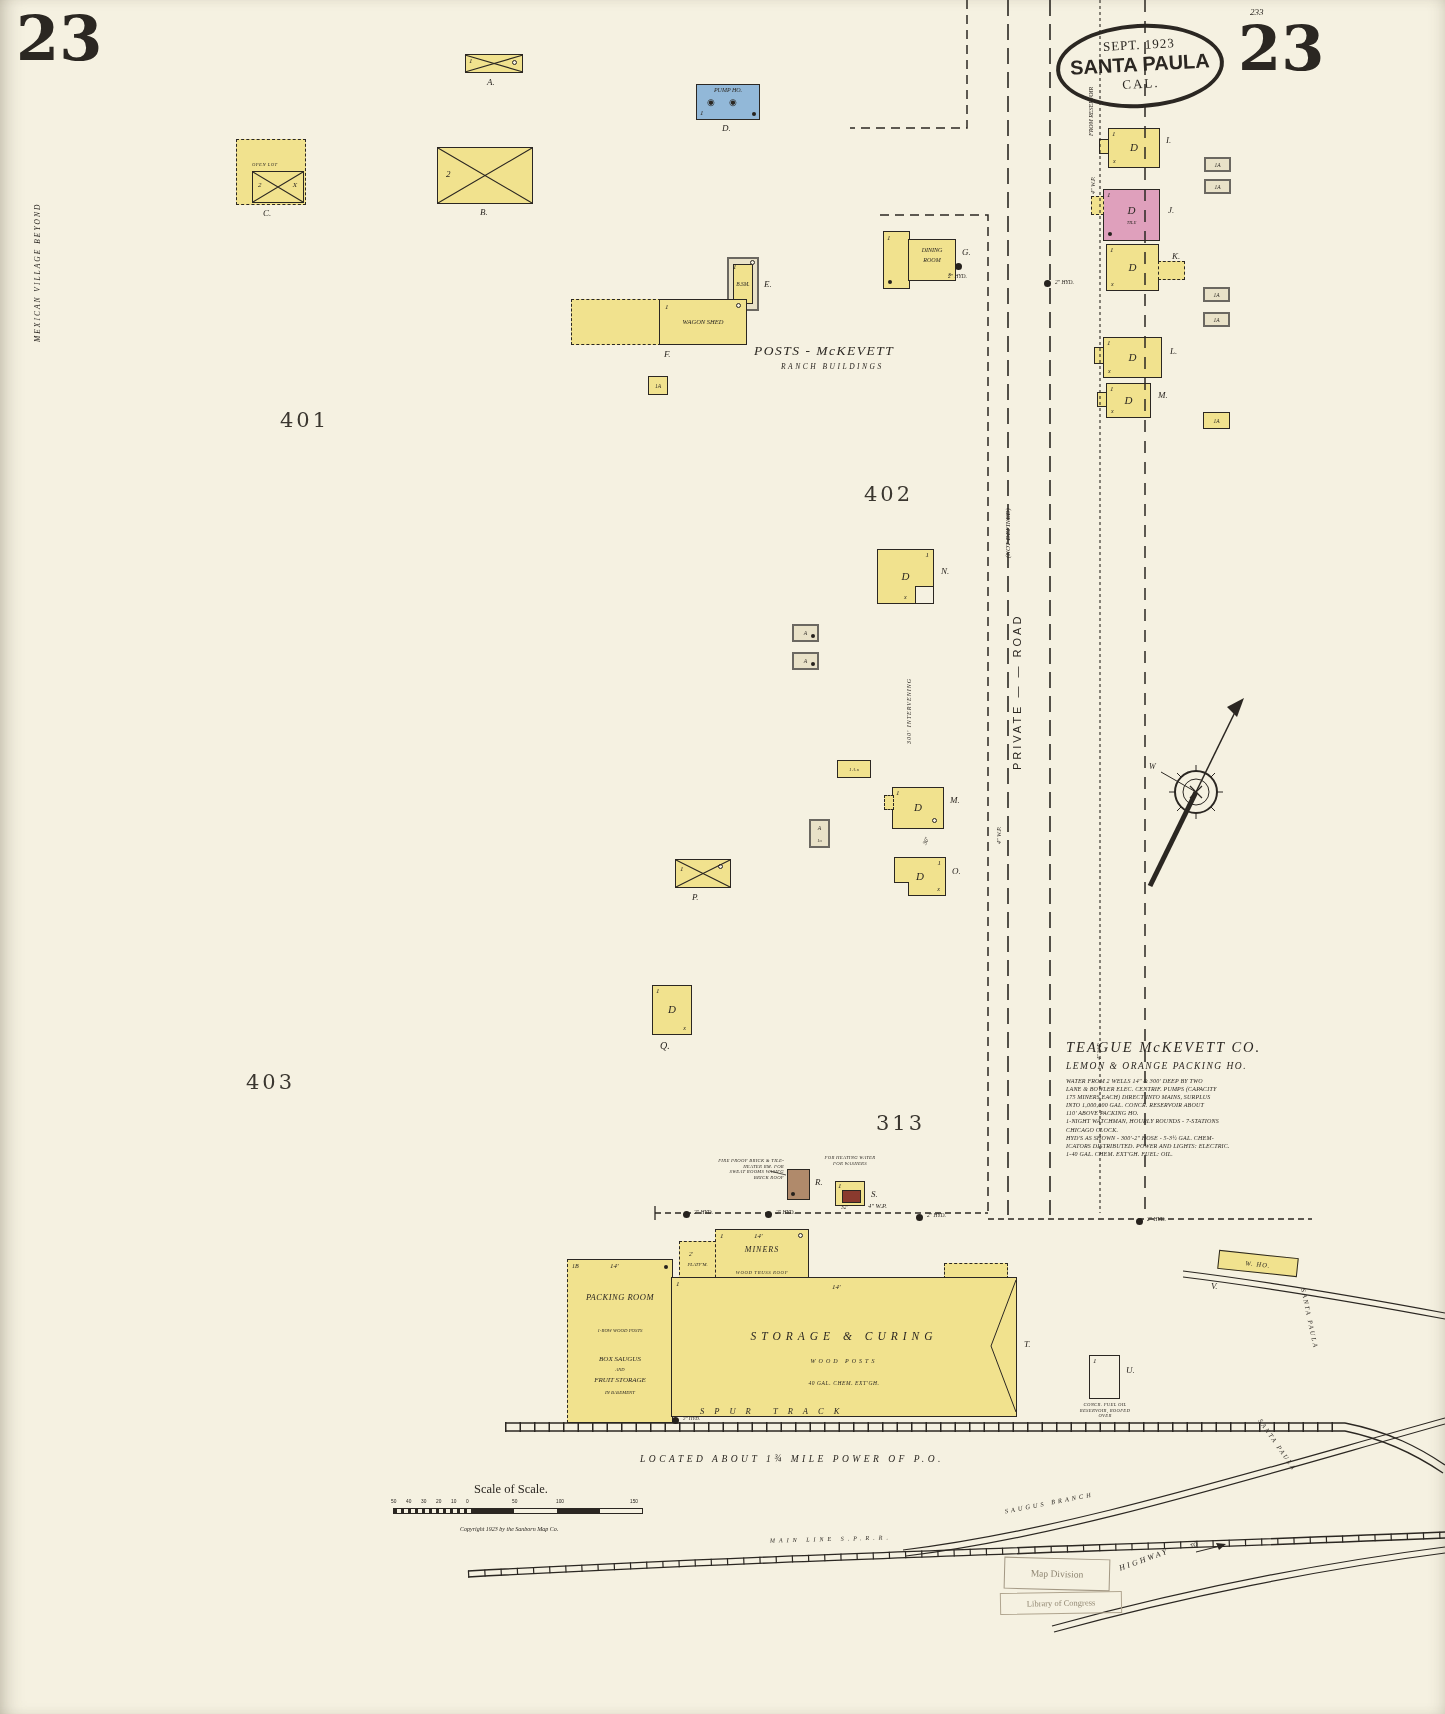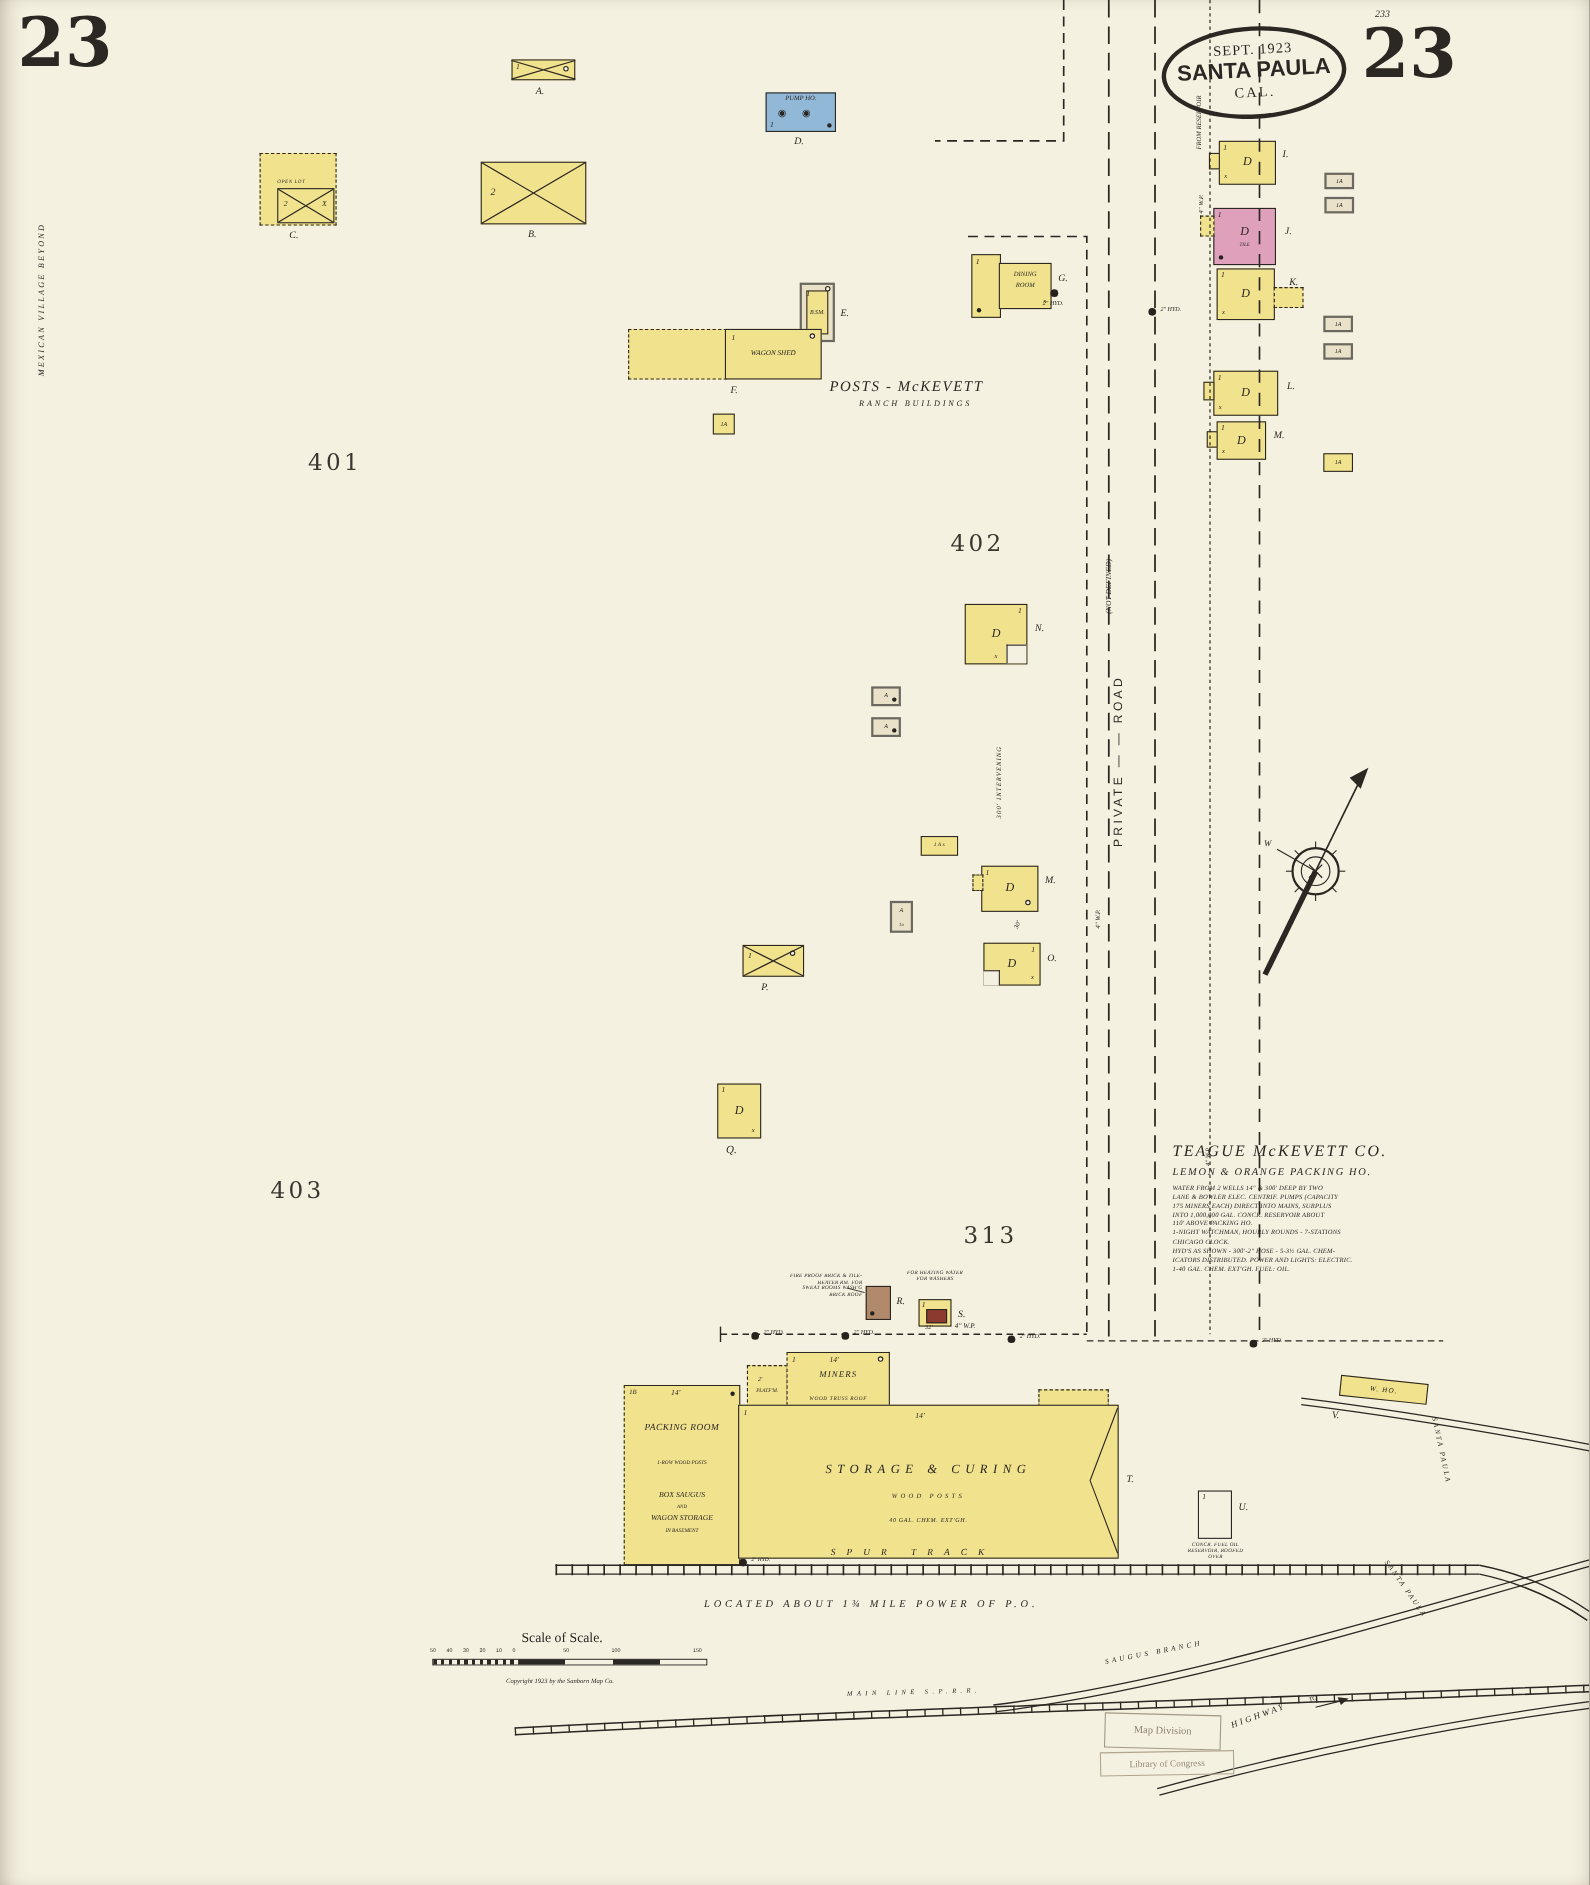--- a/index.html
+++ b/index.html
@@ -310,21 +310,21 @@
   <span class="oc" style="left:798px;top:1233px;"></span>
 
   <div class="bld" style="left:567px;top:1259px;width:106px;height:164px;border-left-style:dashed;">
     <span class="bn" style="left:4px;top:3px;font-size:6px;">1B</span>
     <span class="bn" style="left:42px;top:3px;">14'</span>
     <span class="sdot" style="right:4px;top:5px;"></span>
     <div style="position:absolute;left:0;right:0;top:32px;text-align:center;font:italic 8.5px 'Liberation Serif',serif;letter-spacing:.5px;">PACKING ROOM</div>
     <div style="position:absolute;left:0;right:0;top:68px;text-align:center;font:italic 4.8px 'Liberation Serif',serif;">1-ROW WOOD POSTS</div>
     <div style="position:absolute;left:0;right:0;top:95px;text-align:center;font:italic 7px 'Liberation Serif',serif;">BOX SAUGUS</div>
     <div style="position:absolute;left:0;right:0;top:107px;text-align:center;font:italic 4.5px 'Liberation Serif',serif;">AND</div>
-    <div style="position:absolute;left:0;right:0;top:116px;text-align:center;font:italic 7px 'Liberation Serif',serif;">WAGON STORAGE</div>
+    <div style="position:absolute;left:0;right:0;top:116px;text-align:center;font:italic 7px 'Liberation Serif',serif;">FRUIT STORAGE</div>
     <div style="position:absolute;left:0;right:0;top:130px;text-align:center;font:italic 4.8px 'Liberation Serif',serif;">IN BASEMENT</div>
   </div>
 
   <div class="bld dsh" style="left:944px;top:1263px;width:64px;height:16px;"></div>
   <div class="bld" style="left:671px;top:1277px;width:346px;height:140px;">
     <span class="bn" style="left:4px;top:3px;">1</span>
     <span class="bn" style="left:160px;top:6px;">14'</span>
     <div style="position:absolute;left:0;right:0;top:52px;text-align:center;font:italic 11.5px 'Liberation Serif',serif;letter-spacing:5px;">STORAGE &amp; CURING</div>
     <div style="position:absolute;left:0;right:0;top:80px;text-align:center;font:italic 6px 'Liberation Serif',serif;letter-spacing:3px;">WOOD POSTS</div>
     <div style="position:absolute;left:0;right:0;top:102px;text-align:center;font:italic 5.5px 'Liberation Serif',serif;letter-spacing:.6px;">40 GAL. CHEM. EXT'GH.</div>
@@ -341,21 +341,21 @@
     <span class="note" style="display:block">CONCR. FUEL OIL</span>
     <span class="note" style="display:block">RESERVOIR, ROOFED</span>
     <span class="note" style="display:block">OVER</span>
   </div>
 
   <div class="bld" style="left:1218px;top:1254px;width:80px;height:19px;transform:rotate(6deg);">
     <div style="position:absolute;left:0;right:0;top:50%;transform:translateY(-50%);text-align:center;font:italic 6.5px 'Liberation Serif',serif;letter-spacing:1px;">W. HO.</div>
   </div>
   <div class="lb" style="left:1211px;top:1282px;font-size:9px;">V.</div>
 
-  <div class="lb" style="left:700px;top:1407px;width:260px;text-align:center;font-size:8.5px;letter-spacing:10px;">SPUR TRACK</div>
+  <div class="lb" style="left:700px;top:1407px;width:260px;font-size:8.5px;letter-spacing:10px;">SPUR TRACK</div>
   <div class="lb" style="left:640px;top:1455px;font-size:9.5px;letter-spacing:3.5px;">LOCATED ABOUT 1¾ MILE POWER OF P.O.</div>
 
   <div class="lb" style="left:770px;top:1536px;font-size:6px;letter-spacing:4px;transform:rotate(-1.5deg);">MAIN LINE S.P.R.R.</div>
   <div class="lb" style="left:1004px;top:1500px;font-size:6.5px;letter-spacing:3px;transform:rotate(-11deg);">SAUGUS BRANCH</div>
   <div class="lb" style="left:1118px;top:1556px;font-size:8px;letter-spacing:2.5px;transform:rotate(-20deg);">HIGHWAY</div>
   <div class="lb" style="left:1190px;top:1542px;font-size:6px;transform:rotate(-20deg);">TO</div>
   <div class="lb" style="left:1306px;top:1288px;font-size:6.5px;letter-spacing:2px;transform:rotate(78deg);transform-origin:left top;">SANTA PAULA</div>
   <div class="lb" style="left:1262px;top:1418px;font-size:6.5px;letter-spacing:2px;transform:rotate(55deg);transform-origin:left top;">SANTA PAULA</div>
 
   <div class="lb" style="left:474px;top:1483px;font-size:12.5px;font-style:normal;">Scale of Scale.</div>

